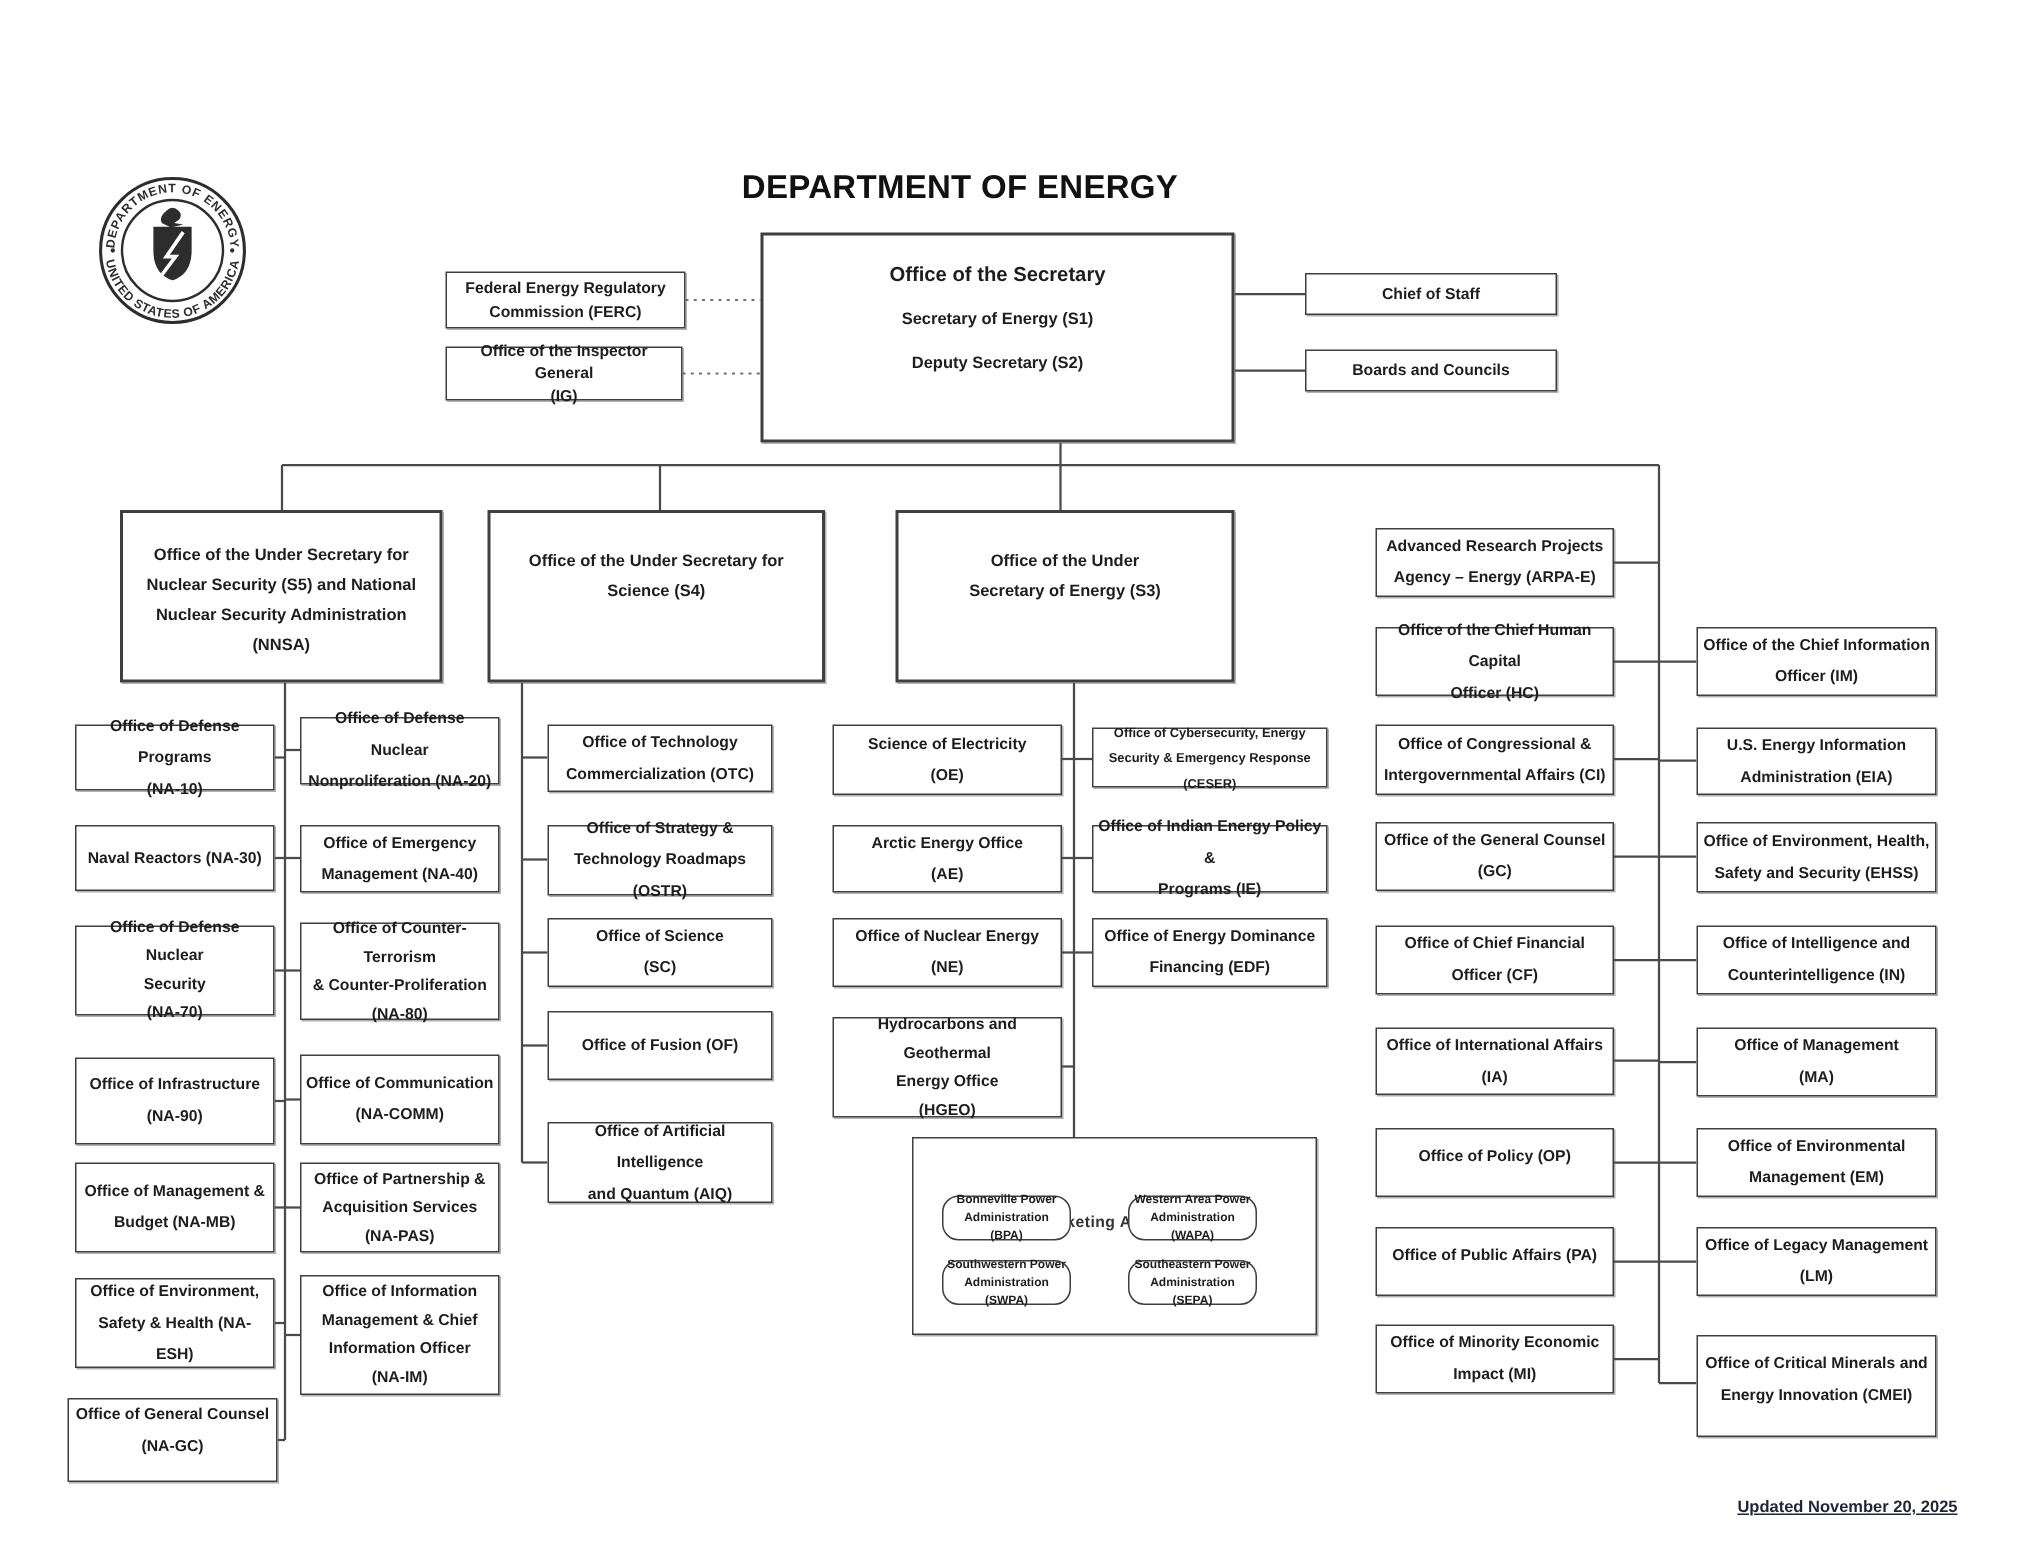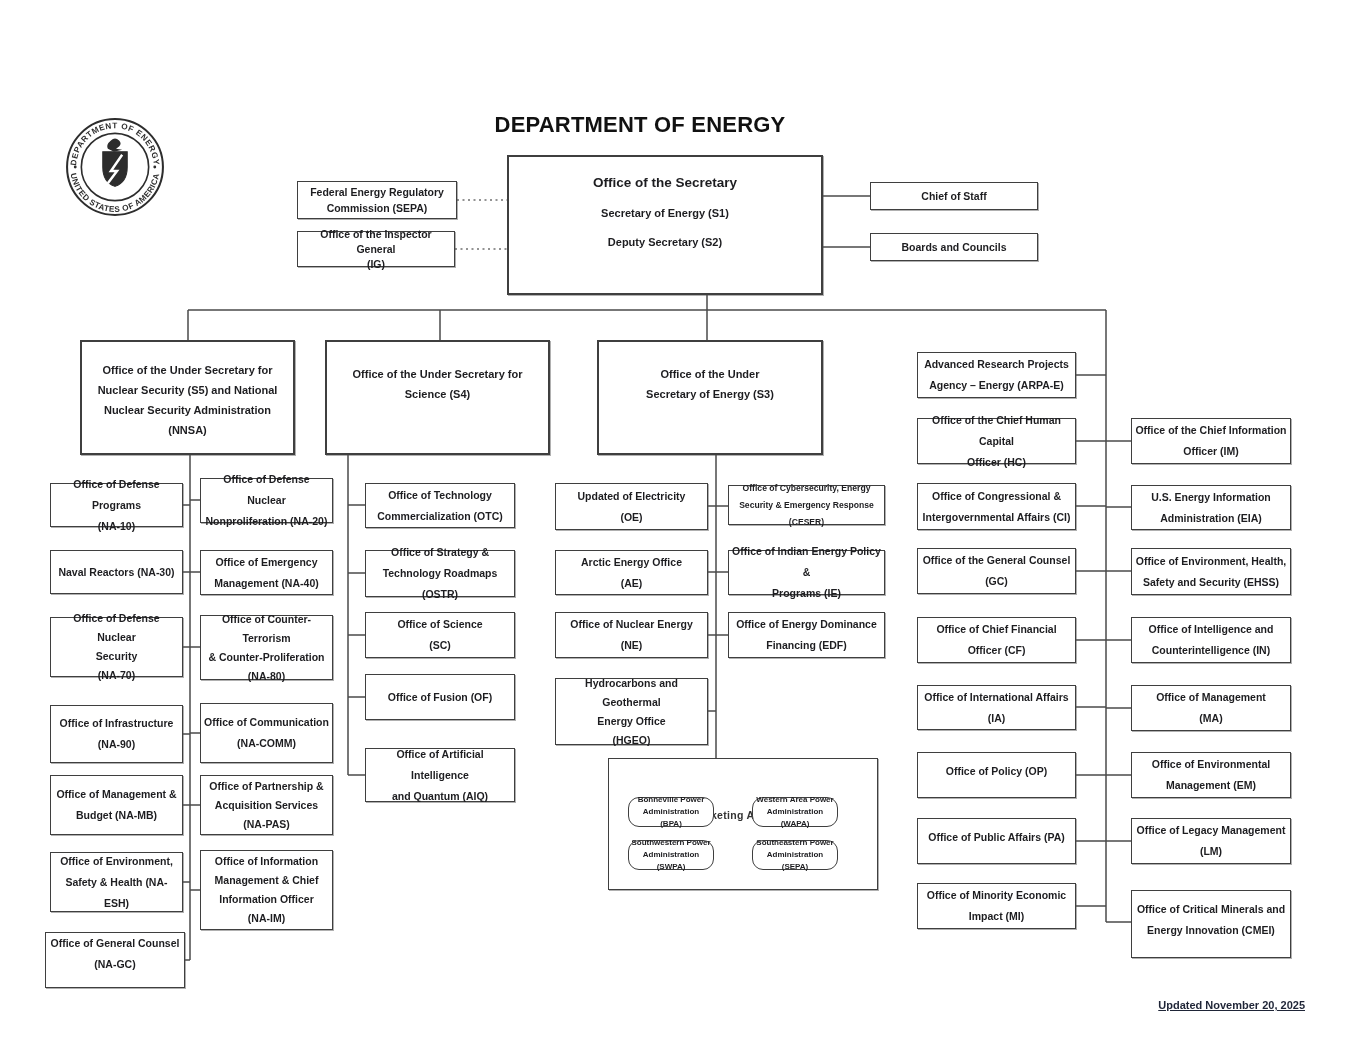--- a/index.html
+++ b/index.html
@@ -132,21 +132,21 @@
     <circle cx="11" cy="50" r="1.4" fill="#2d2d2d"></circle>
     <circle cx="89" cy="50" r="1.4" fill="#2d2d2d"></circle>
     <path d="M46 24 q4 -4 8 0 q3 3 0 6 l-3 2 l6 1 l-8 2 l-6 -3 q-2 -4 3 -8 z" fill="#2d2d2d"></path>
     <path d="M38 35 h24 v15 q0 15 -12 19 q-12 -4 -12 -19 z" fill="#2d2d2d" stroke="#2d2d2d"></path>
     <path d="M57 38 L46 54 L52 54 L43 66" stroke="#ffffff" stroke-width="2.4" fill="none"></path>
   </svg>
 
   <div class="title">DEPARTMENT OF ENERGY</div>
 
   <div class="ob" style="left:297px;top:181px;width:160px;height:38px;line-height:16px">Federal Energy Regulatory
-Commission (SEPA)</div>
+Commission (FERC)</div>
   <div class="ob" style="left:297px;top:231px;width:158px;height:36px;line-height:15px">Office of the Inspector General
 (IG)</div>
 
   <div class="sec-box" style="left:507px;top:155px;width:316px;height:140px">
     <div class="sec-title">Office of the Secretary</div>
     <div class="sec-sub">Secretary of Energy (S1)</div>
     <div class="sec-sub">Deputy Secretary (S2)</div>
   </div>
 
   <div class="ob" style="left:870px;top:182px;width:168px;height:28px">Chief of Staff</div>
@@ -196,21 +196,21 @@
   <div class="ob" style="left:365px;top:483px;width:150px;height:45px">Office of Technology
 Commercialization (OTC)</div>
   <div class="ob" style="left:365px;top:550px;width:150px;height:47px">Office of Strategy &amp;
 Technology Roadmaps (OSTR)</div>
   <div class="ob" style="left:365px;top:612px;width:150px;height:46px">Office of Science
 (SC)</div>
   <div class="ob" style="left:365px;top:674px;width:150px;height:46px">Office of Fusion (OF)</div>
   <div class="ob" style="left:365px;top:748px;width:150px;height:54px">Office of Artificial Intelligence
 and Quantum (AIQ)</div>
 
-  <div class="ob" style="left:555px;top:483px;width:153px;height:47px">Updated of Electricity
+  <div class="ob" style="left:555px;top:483px;width:153px;height:47px">Science of Electricity
 (OE)</div>
   <div class="ob" style="left:555px;top:550px;width:153px;height:45px">Arctic Energy Office
 (AE)</div>
   <div class="ob" style="left:555px;top:612px;width:153px;height:46px">Office of Nuclear Energy
 (NE)</div>
   <div class="ob lh19" style="left:555px;top:678px;width:153px;height:67px">Hydrocarbons and Geothermal
 Energy Office
 (HGEO)</div>
 
   <div class="ob lh17" style="left:728px;top:485px;width:157px;height:40px">Office of Cybersecurity, Energy

